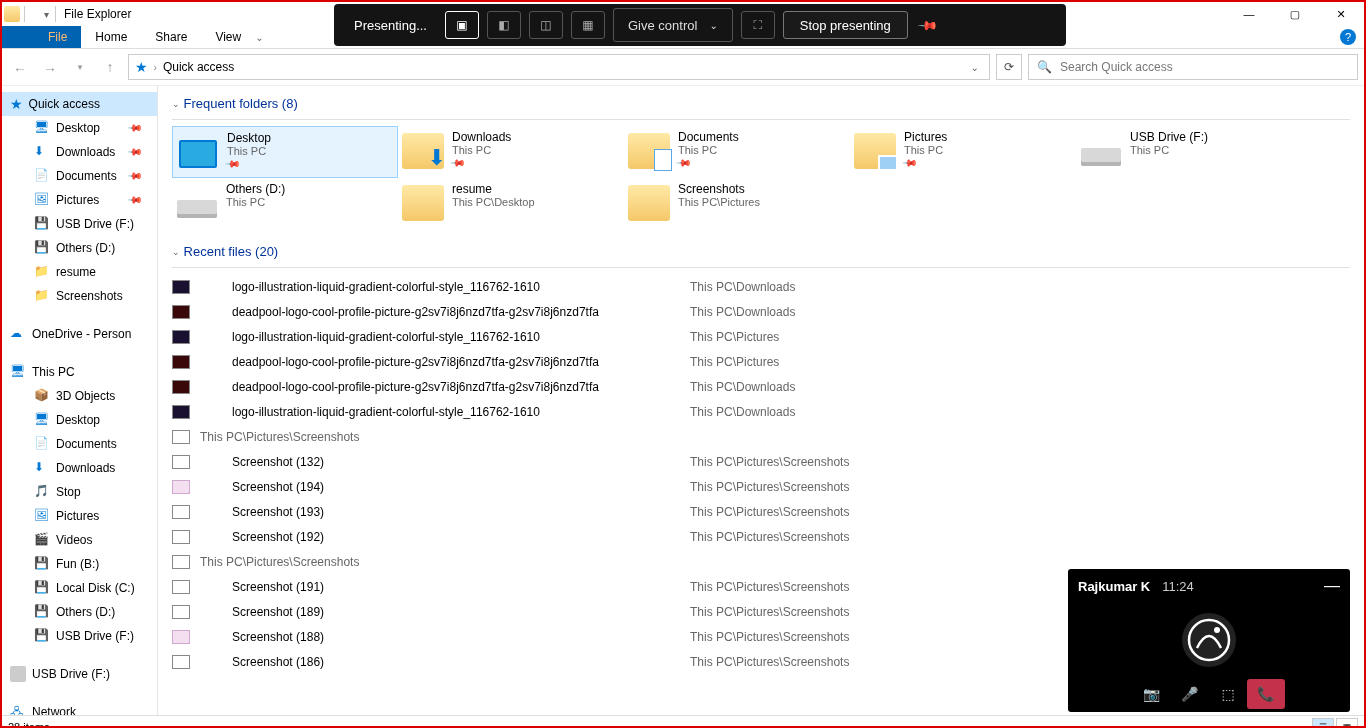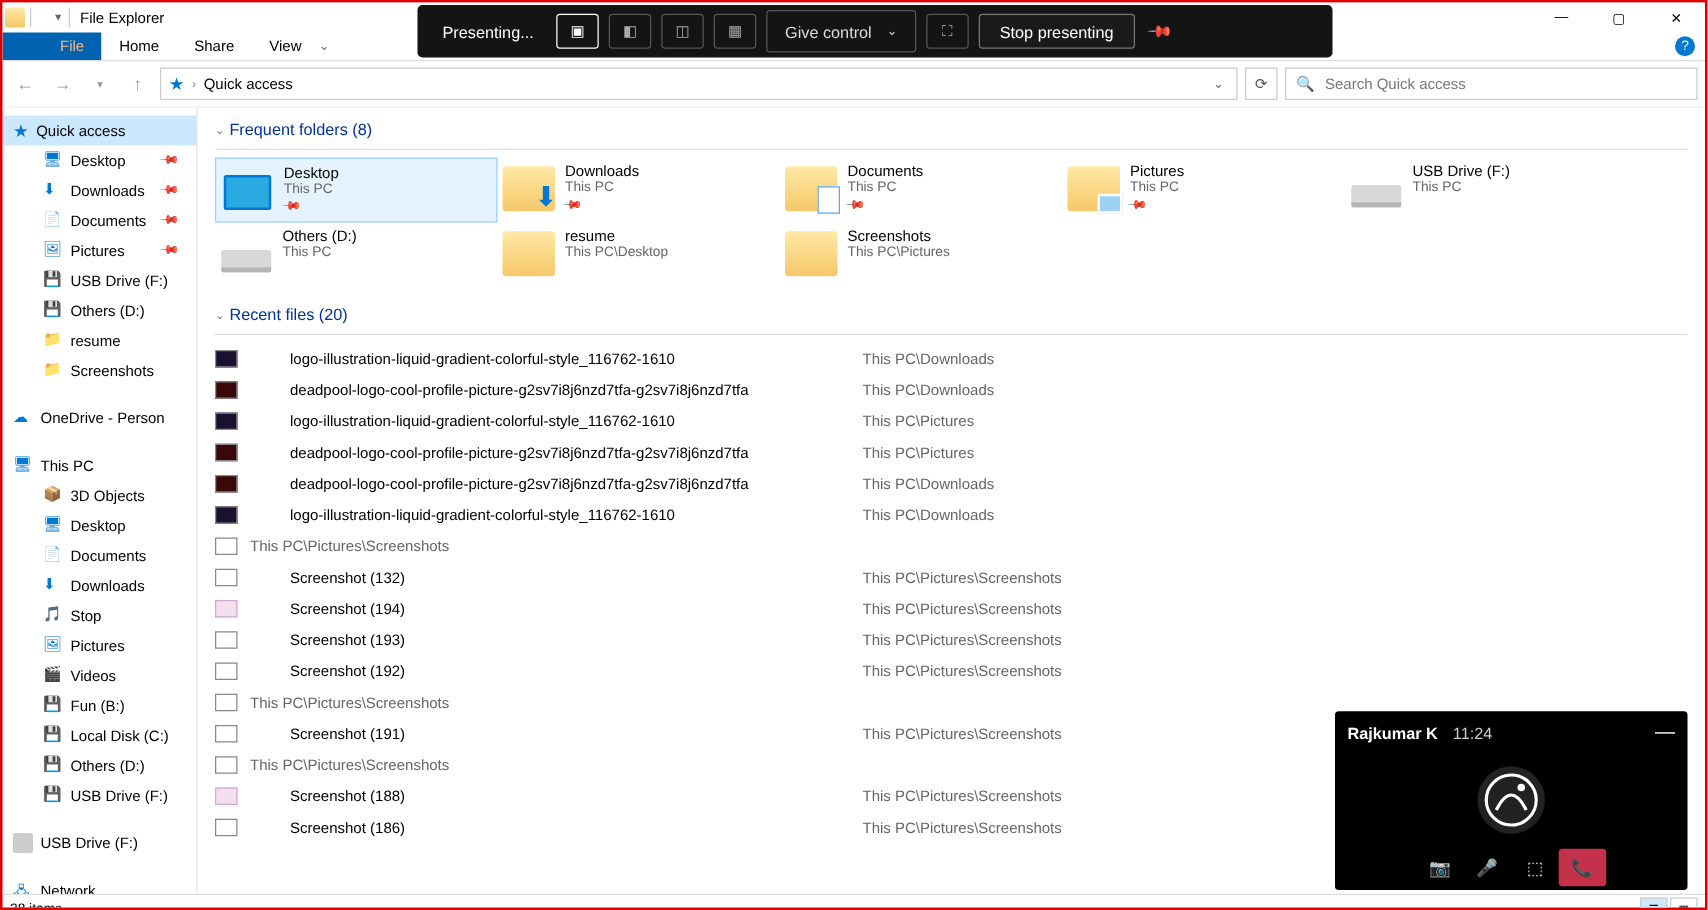--- a/index.html
+++ b/index.html
@@ -413,20 +413,21 @@
           <div class="file-thumb thumb-white"></div>
     <div class="file-loc">This PC\Pictures\Screenshots</div>
         </div>
         <div class="file-row">
           <div class="file-thumb thumb-white"></div>
     <div class="file-name">Screenshot (191)</div>
     <div class="file-loc">This PC\Pictures\Screenshots</div>
         </div>
         <div class="file-row">
           <div class="file-thumb thumb-white"></div>
+    <div class="file-name">Screenshot (189)</div>
     <div class="file-loc">This PC\Pictures\Screenshots</div>
         </div>
         <div class="file-row">
           <div class="file-thumb thumb-pink"></div>
     <div class="file-name">Screenshot (188)</div>
     <div class="file-loc">This PC\Pictures\Screenshots</div>
         </div>
         <div class="file-row">
           <div class="file-thumb thumb-white"></div>
     <div class="file-name">Screenshot (186)</div>

